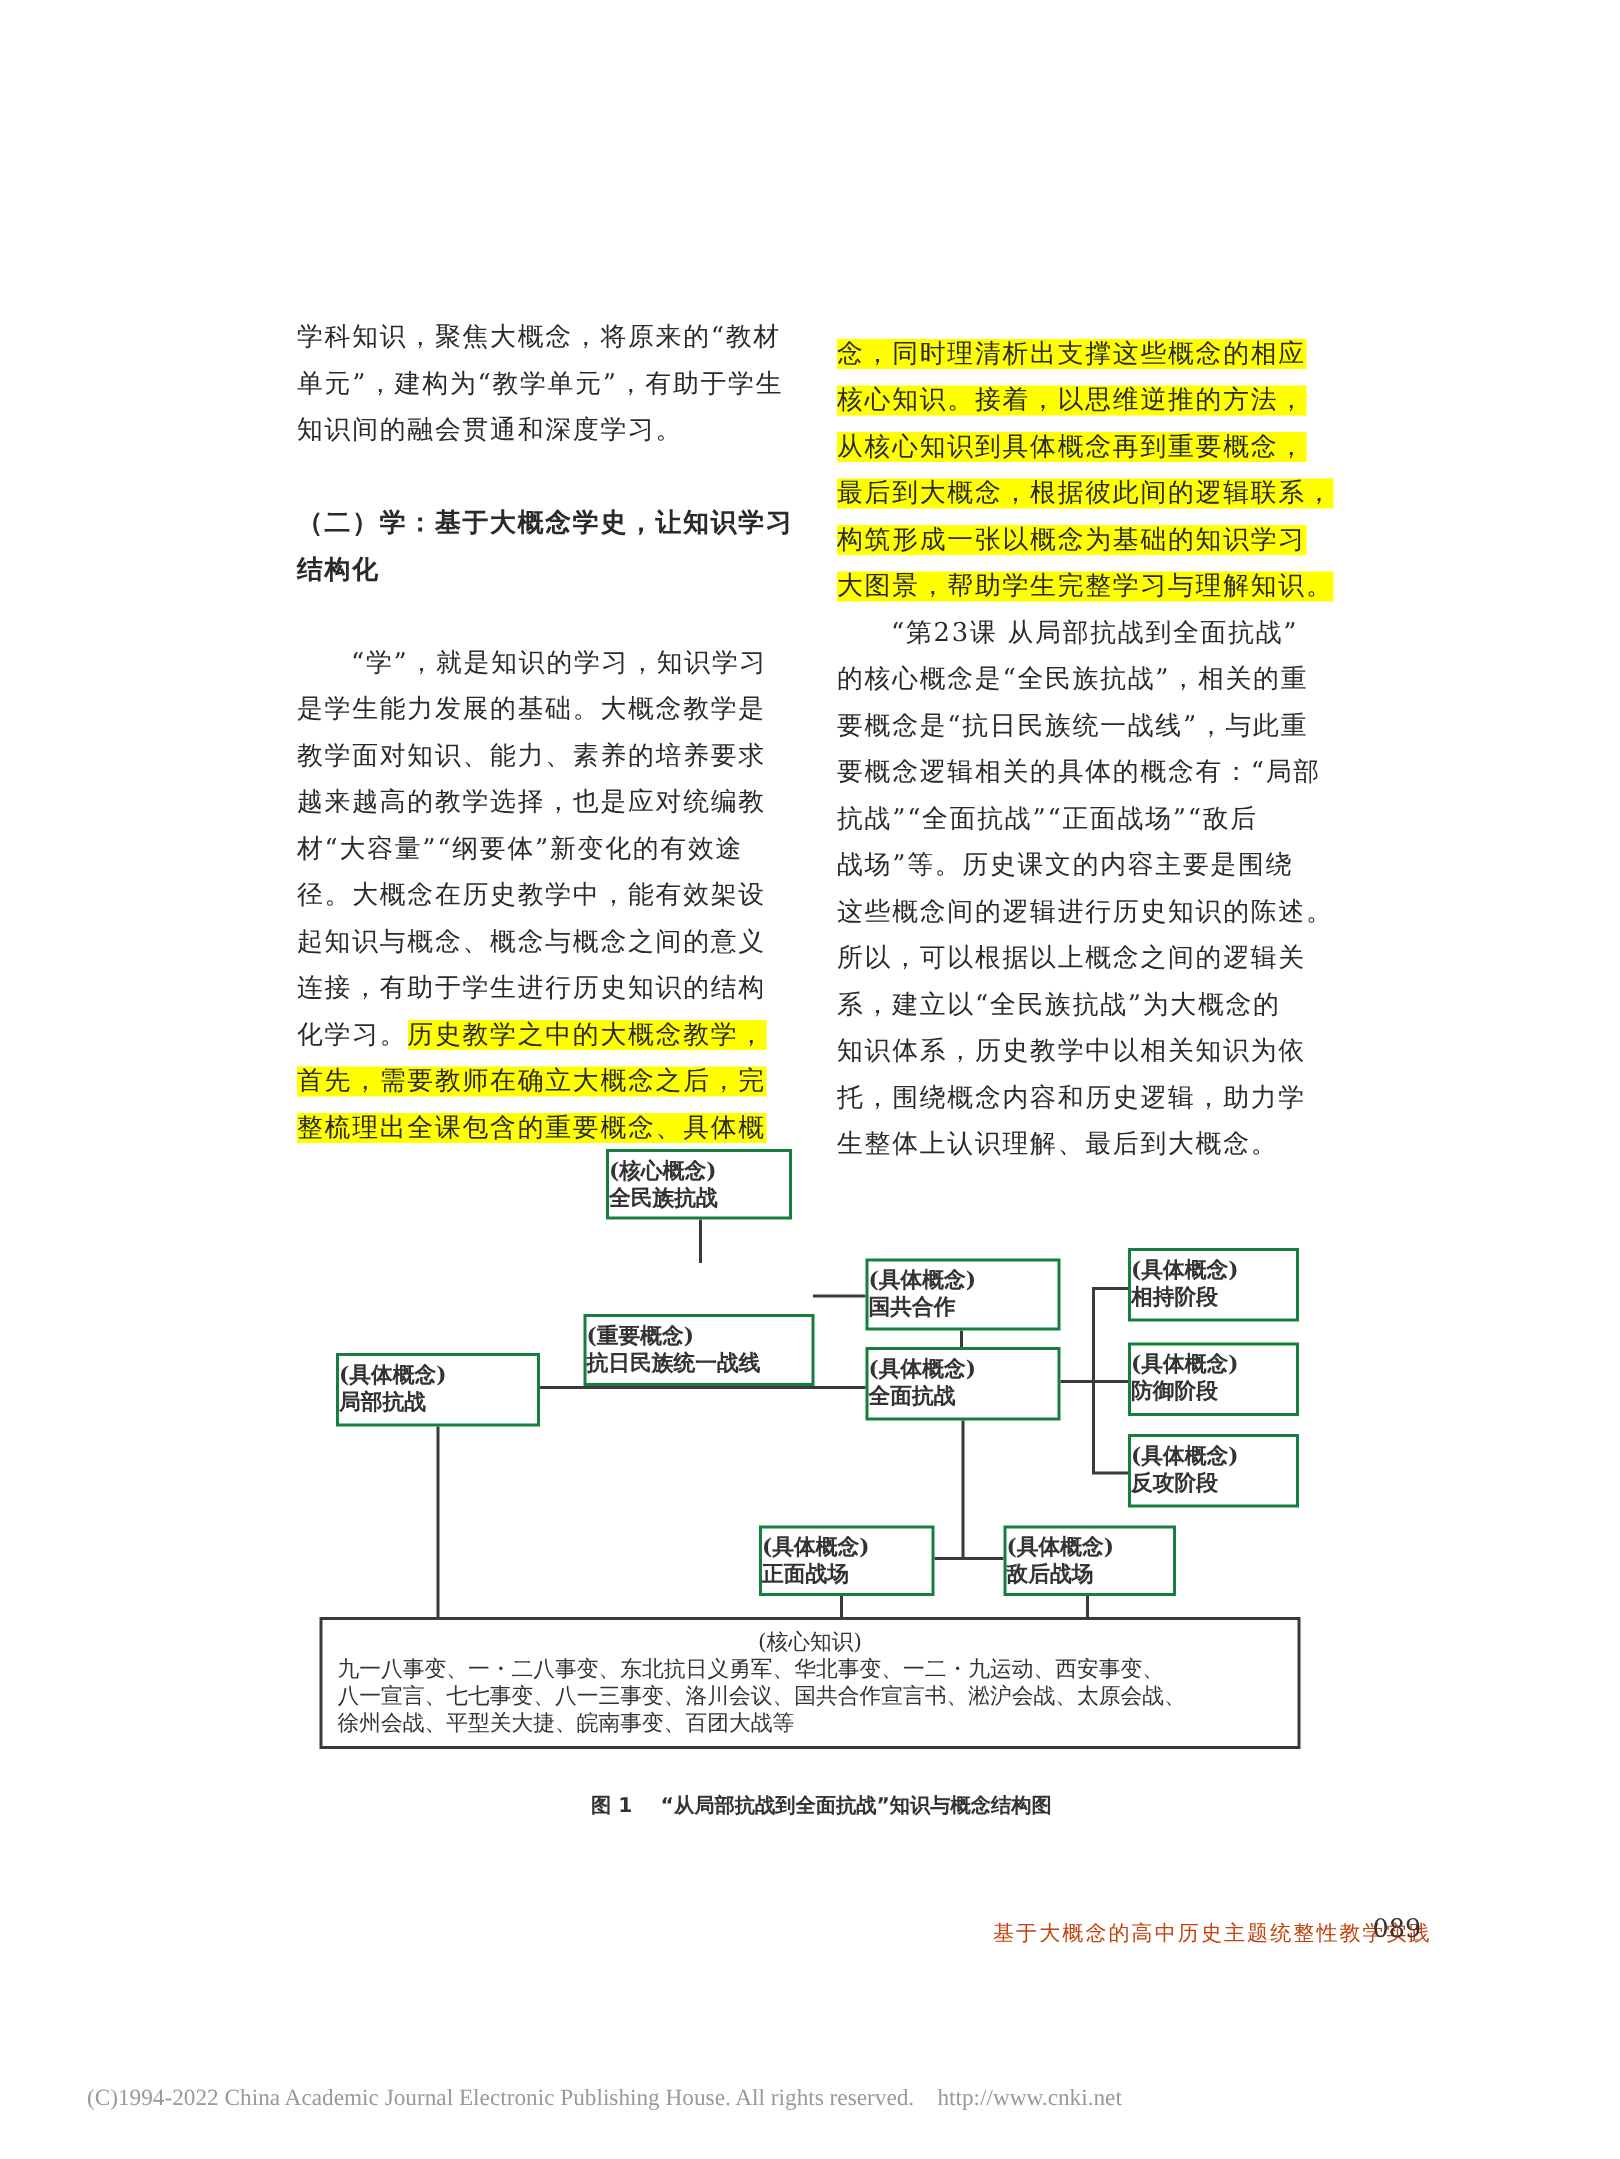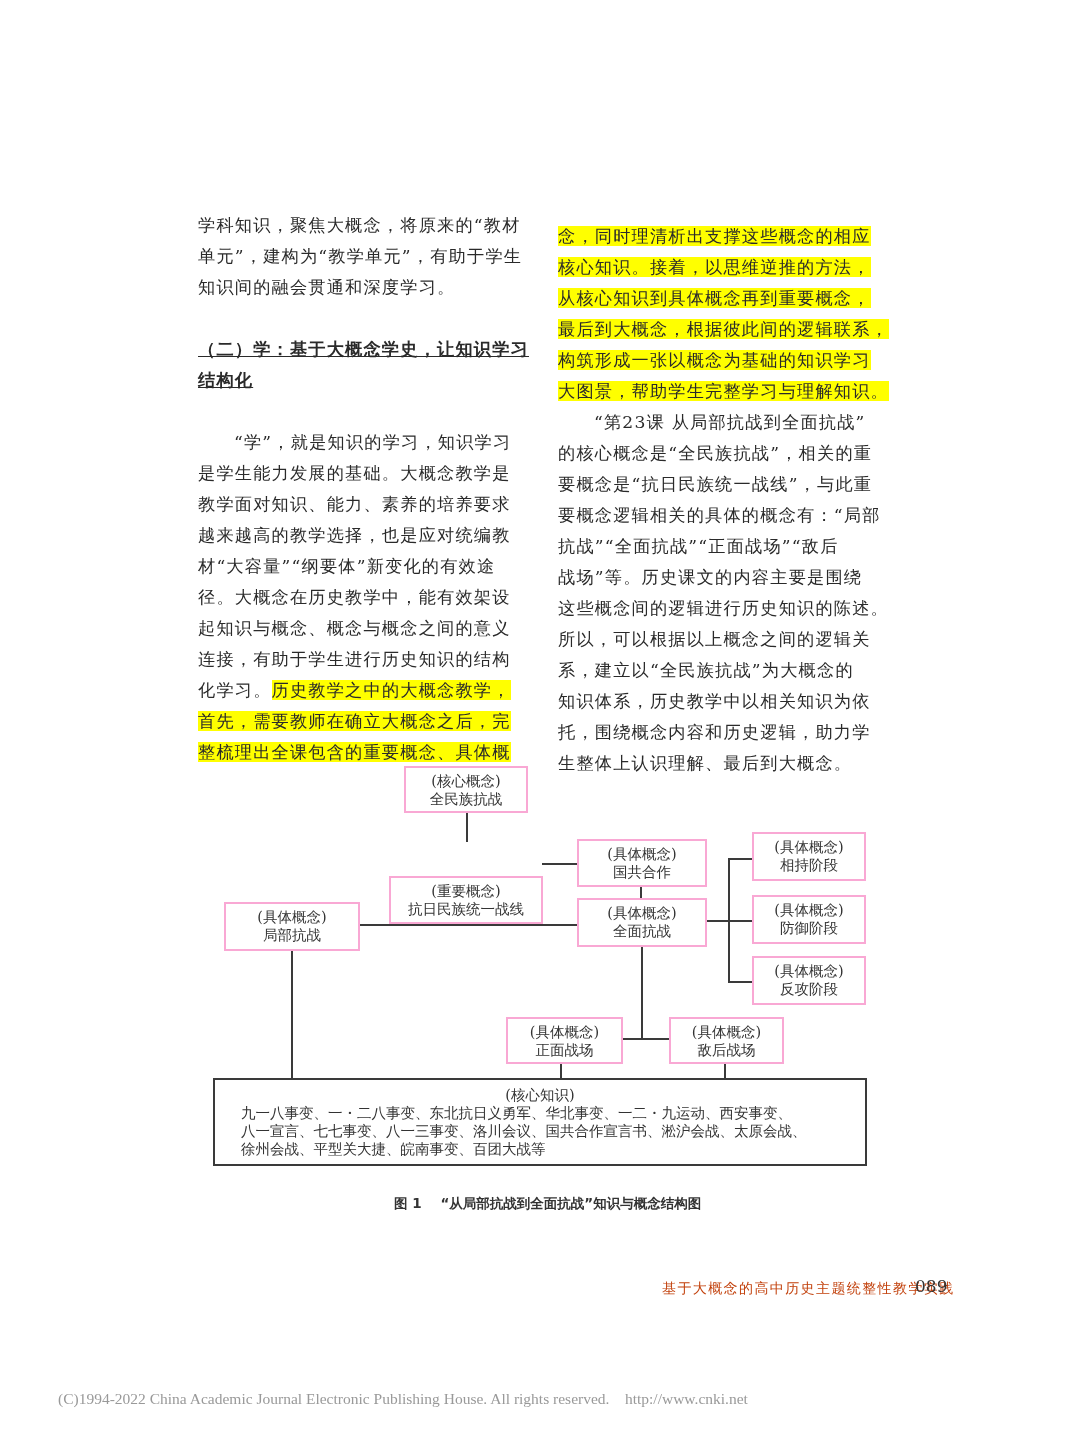--- a/index.html
+++ b/index.html
@@ -4,30 +4,30 @@
 <style>
   html,body{margin:0;padding:0;background:#ffffff;}
   body{width:1080px;height:1439px;position:relative;overflow:hidden;
        font-family:"DejaVu Serif","Liberation Serif",serif;color:#2a2a2a;}
   .col{position:absolute;width:335px;font-size:17.2px;line-height:31px;letter-spacing:1.2px;}
   .left{left:198px;top:210px;}
   .right{left:558px;top:221px;}
   .line{display:block;white-space:nowrap;height:31px;}
   .hl{background:#ffff00;}
   .indent{padding-left:36px;}
-  .heading{font-family:"DejaVu Sans","Liberation Sans",sans-serif;font-weight:bold;text-decoration:underline;}
+  .heading{font-family:"DejaVu Sans","Liberation Sans",sans-serif;font-weight:bold;}
   .gap{height:31px;}
   .diagram{position:absolute;left:0;top:0;width:1080px;height:1439px;pointer-events:none;}
-  .box{position:absolute;border:2px solid #f9a8d4;background:#fff;box-sizing:border-box;
-       text-align:center;font-size:14.5px;line-height:18px;color:#333;padding-top:4px;pointer-events:auto;}
+  .box{position:absolute;border:2px solid #15803d;background:#fff;box-sizing:border-box;
+       font-size:14.5px;line-height:18px;color:#333;padding-top:4px;pointer-events:auto;font-weight:bold;}
   .hline,.vline{position:absolute;background:#3a3a3a;}
   .hline{height:2px;}
   .vline{width:2px;}
   .core{position:absolute;left:213px;top:1078px;width:654px;height:88px;border:2px solid #3a3a3a;
-        box-sizing:border-box;font-size:14.5px;line-height:18px;color:#333;padding:6px 26px;}
+        box-sizing:border-box;font-size:14.5px;line-height:18px;color:#333;padding:6px 10px;}
   .core .ttl{text-align:center;}
   .caption{position:absolute;left:362px;top:1195px;font-family:"DejaVu Sans","Liberation Sans",sans-serif;
            font-weight:bold;font-size:13.5px;color:#333;white-space:pre;margin-left:32px;}
   .footer{position:absolute;left:618px;top:1280px;font-size:14px;color:#c2410c;letter-spacing:1.4px;margin-left:44px;}
   .pagenum{position:absolute;left:915px;top:1276px;font-size:17px;color:#333;}
   .copyright{position:absolute;left:58px;top:1390px;font-family:"Liberation Serif",serif;font-size:15.5px;color:#999;white-space:pre;}
 </style>
 </head>
 <body>
 

